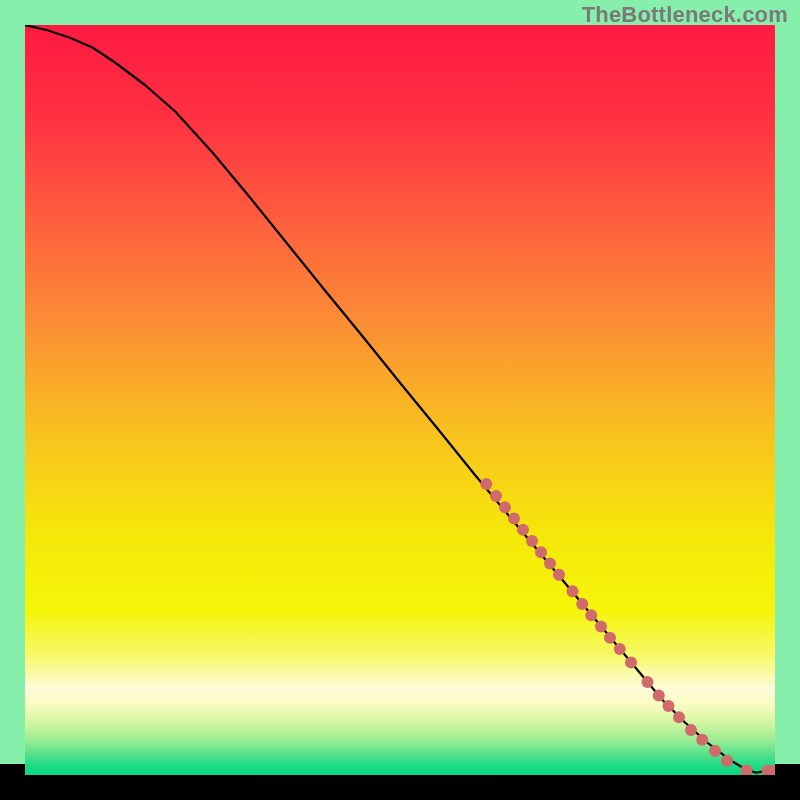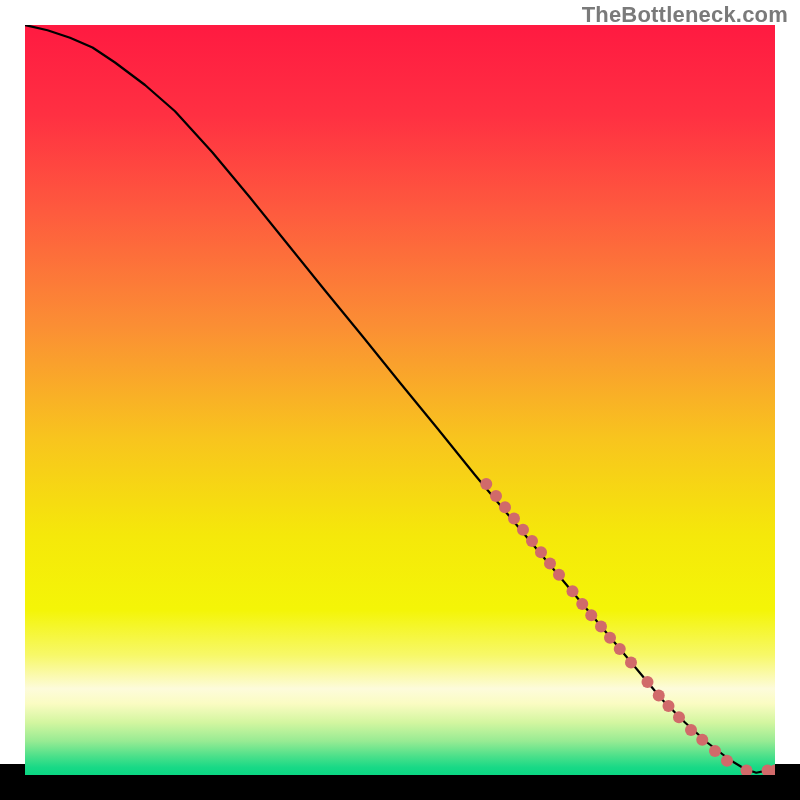--- a/index.html
+++ b/index.html
@@ -7,21 +7,21 @@
     padding: 0;
     width: 800px;
     height: 800px;
     background: #000000;
     overflow: hidden;
   }
   .stage {
     position: relative;
     width: 800px;
     height: 764px;
-    background: #ffffff;
+    background: #86efac;
   }
   .plot {
     position: absolute;
     left: 25px;
     top: 25px;
     width: 750px;
     height: 750px;
   }
   .watermark {
     position: absolute;

